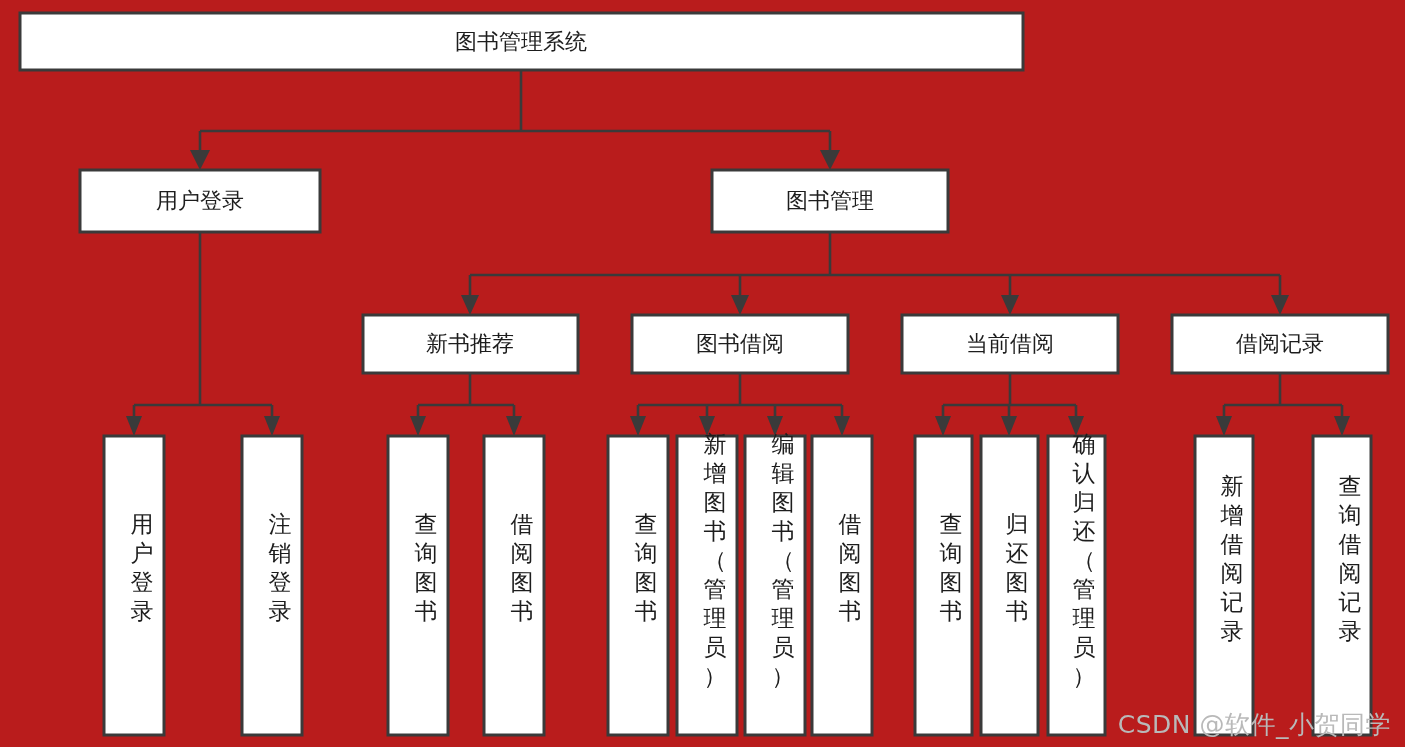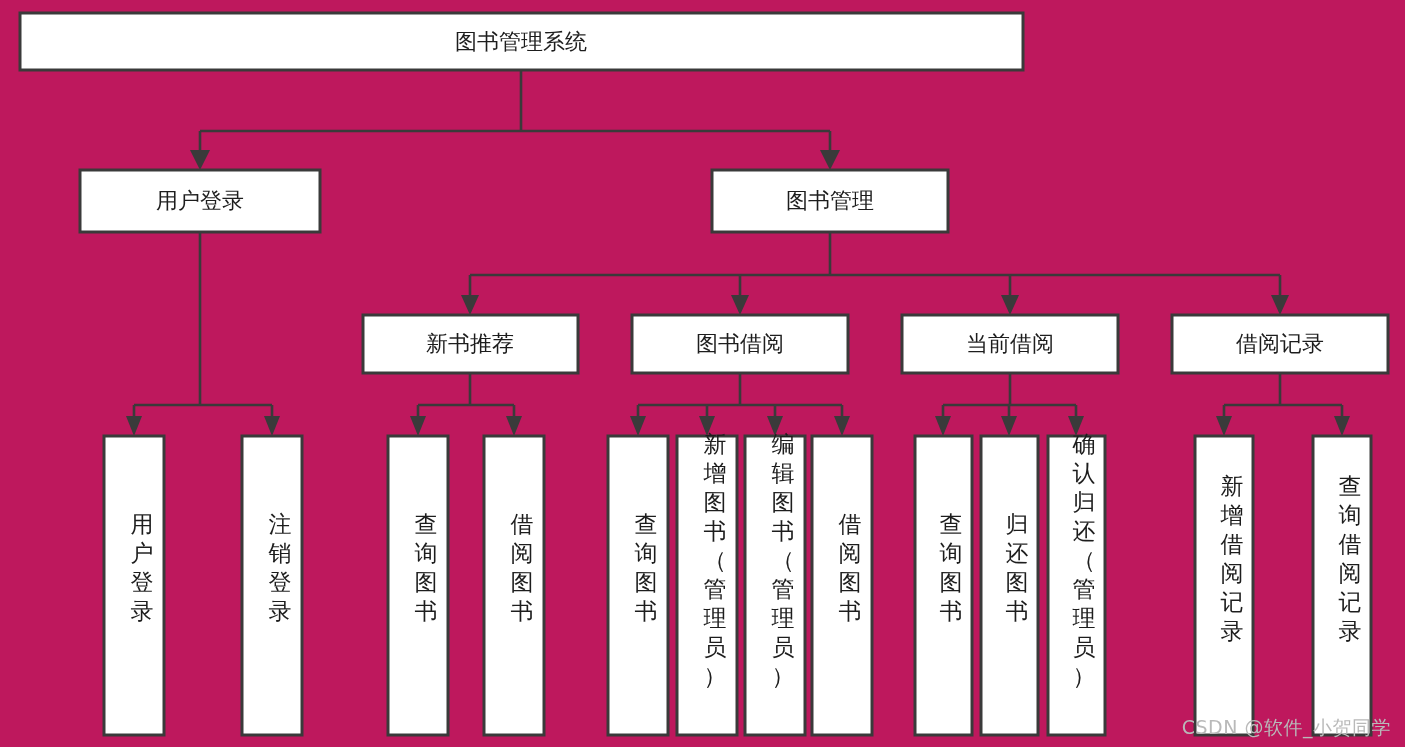--- a/index.html
+++ b/index.html
@@ -10,21 +10,21 @@
   body {
     width: 1405px;
     height: 747px;
     font-family: "DejaVu Sans", "Liberation Sans", sans-serif;
     overflow: hidden;
   }
   #diagram-root {
     position: relative;
     width: 1405px;
     height: 747px;
-    background: #be185d;
+    background: #b91c1c;
   }
   svg.flow {
     position: absolute;
     left: 0;
     top: 0;
     width: 1405px;
     height: 747px;
   }
   .node-box {
     fill: #ffffff;
@@ -52,21 +52,21 @@
     font-family: "DejaVu Sans", "Liberation Sans", sans-serif;
     font-size: 23px;
     fill: #1d1d1d;
     text-anchor: middle;
   }
   .watermark {
     position: absolute;
     right: 14px;
     bottom: 6px;
     font-family: "DejaVu Sans", "Liberation Sans", sans-serif;
-    font-size: 19px;
+    font-size: 25px;
     color: #b9b9b9;
     letter-spacing: 0.5px;
     white-space: nowrap;
     user-select: none;
   }
 </style>
 </head>
 <body>
 
 <div id="diagram-root">

